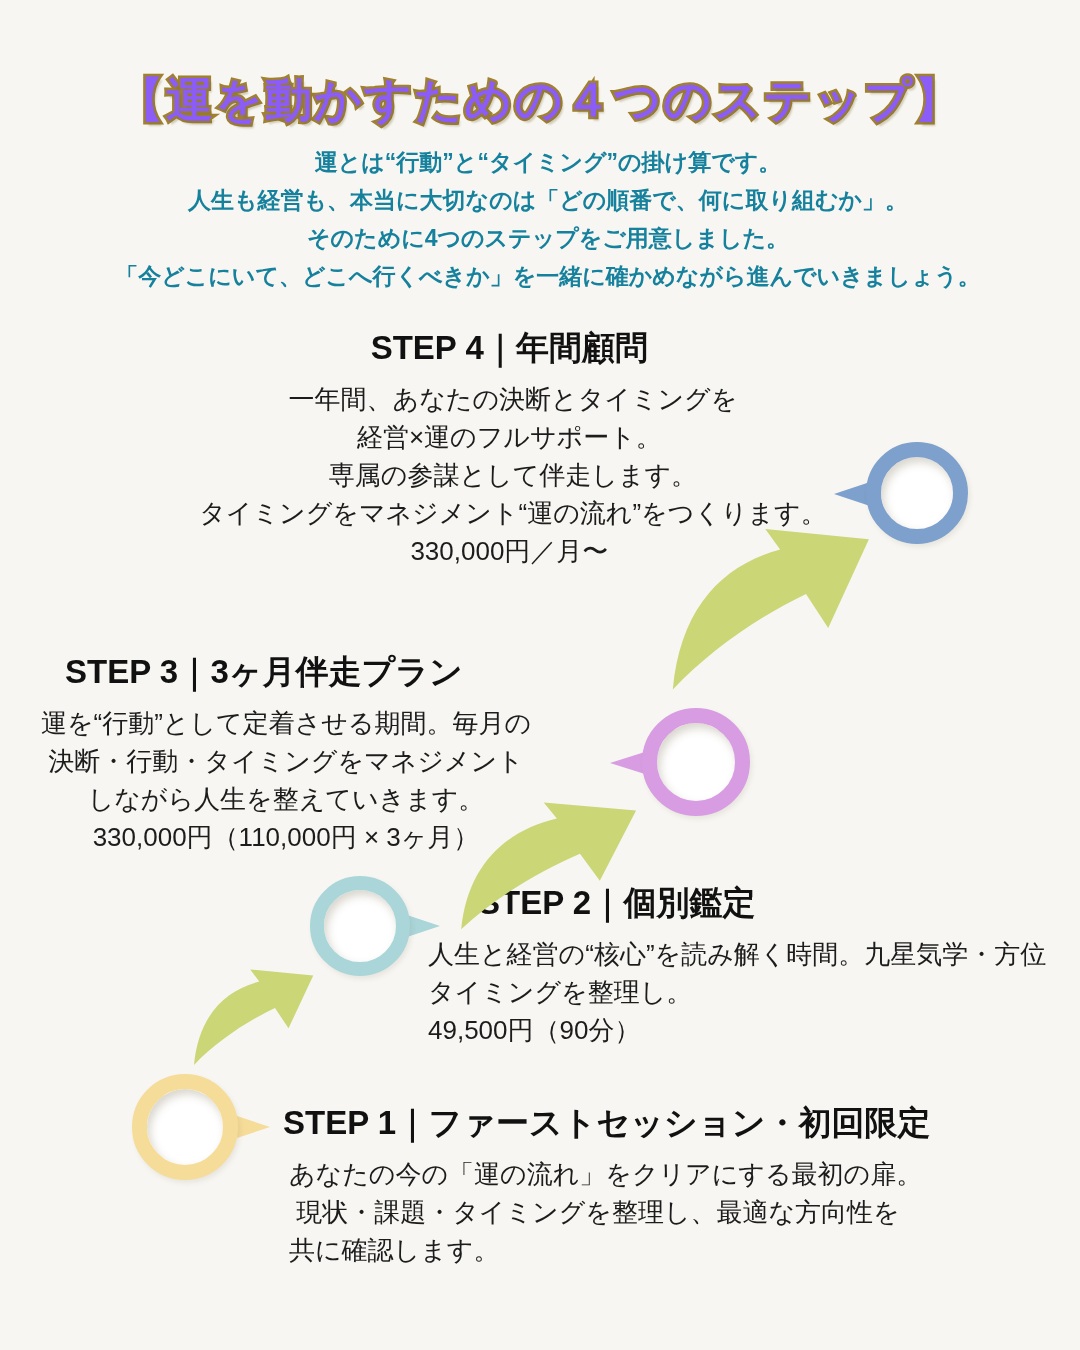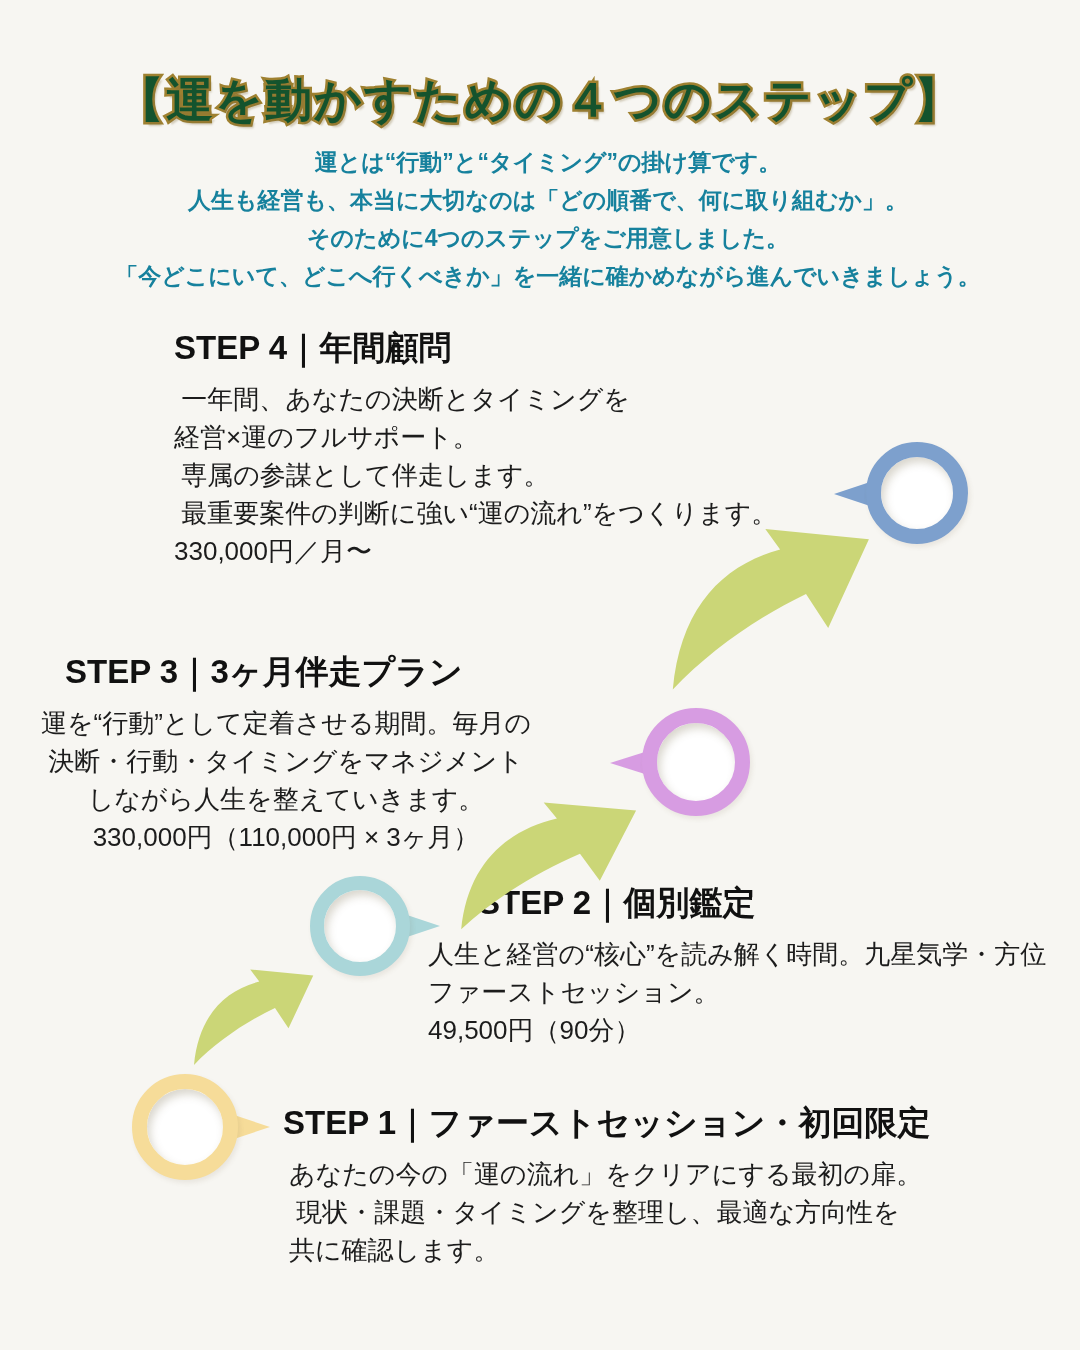--- a/index.html
+++ b/index.html
@@ -7,39 +7,39 @@
     position:relative; width:1080px; height:1350px;
     background:#f7f6f2; overflow:hidden;
     font-family:"Liberation Sans", sans-serif;
     color:#1c1c1c;
   }
 
   
   .title {
     position:absolute; top:38px; left:0; width:1080px;
     text-align:center; font-size:47px; font-weight:bold; letter-spacing:2px;
-    color:#14532d;
+    color:#8b5cf6;
     -webkit-text-stroke:5px #9f8130;
     paint-order:stroke fill;
     text-shadow:3px 4px 2px rgba(125,105,55,0.30);
   }
 
   
   .intro {
     position:absolute; top:143px; left:8px; width:1080px;
     text-align:center; font-size:23px; font-weight:bold;
     color:#16819d; line-height:38px;
   }
 
   
   .step { position:absolute; }
   .step-heading { font-size:33px; font-weight:bold; color:#111; margin:0 0 9px 0; white-space:pre; }
   .step-line { font-size:26px; line-height:38px; white-space:pre; }
 
-  #step4 { left:174px; top:326px; }
+  #step4 { left:192px; top:326px;text-align:center; }
   #step3 { left:40px;  top:650px; width:492px; }
   #step3 .step-heading { padding-left:25px; }
   #step3 .step-line { text-align:center; }
   #step2 { left:428px; top:881px; width:612px; }
   #step2 .step-heading { padding-left:50px; }
   #step1 { left:283px; top:1101px; }
   #step1 .step-line { padding-left:6px; }
 
   
   .marker {
@@ -77,36 +77,36 @@
     <div>人生も経営も、本当に大切なのは「どの順番で、何に取り組むか」。</div>
     <div>そのために4つのステップをご用意しました。</div>
     <div>「今どこにいて、どこへ行くべきか」を一緒に確かめながら進んでいきましょう。</div>
   </div>
 
   <section class="step" id="step4">
     <h2 class="step-heading">STEP 4｜年間顧問</h2>
     <div class="step-line"> 一年間、あなたの決断とタイミングを</div>
     <div class="step-line">経営×運のフルサポート。</div>
     <div class="step-line"> 専属の参謀として伴走します。</div>
-    <div class="step-line"> 最重要案件の判断に強い“運の流れ”をつくります。</div>
+    <div class="step-line"> タイミングをマネジメント“運の流れ”をつくります。</div>
     <div class="step-line">330,000円／月〜</div>
   </section>
 
   <section class="step" id="step3">
     <h2 class="step-heading">STEP 3｜3ヶ月伴走プラン</h2>
     <div class="step-line">運を“行動”として定着させる期間。毎月の</div>
     <div class="step-line">決断・行動・タイミングをマネジメント</div>
     <div class="step-line">しながら人生を整えていきます。</div>
     <div class="step-line">330,000円（110,000円 × 3ヶ月）</div>
   </section>
 
   <section class="step" id="step2">
     <h2 class="step-heading">STEP 2｜個別鑑定</h2>
     <div class="step-line">人生と経営の“核心”を読み解く時間。九星気学・方位</div>
-    <div class="step-line">ファーストセッション。</div>
+    <div class="step-line">タイミングを整理し。</div>
     <div class="step-line">49,500円（90分）</div>
   </section>
 
   <section class="step" id="step1">
     <h2 class="step-heading">STEP 1｜ファーストセッション・初回限定</h2>
     <div class="step-line">あなたの今の「運の流れ」をクリアにする最初の扉。</div>
     <div class="step-line"> 現状・課題・タイミングを整理し、最適な方向性を</div>
     <div class="step-line">共に確認します。</div>
   </section>
 

